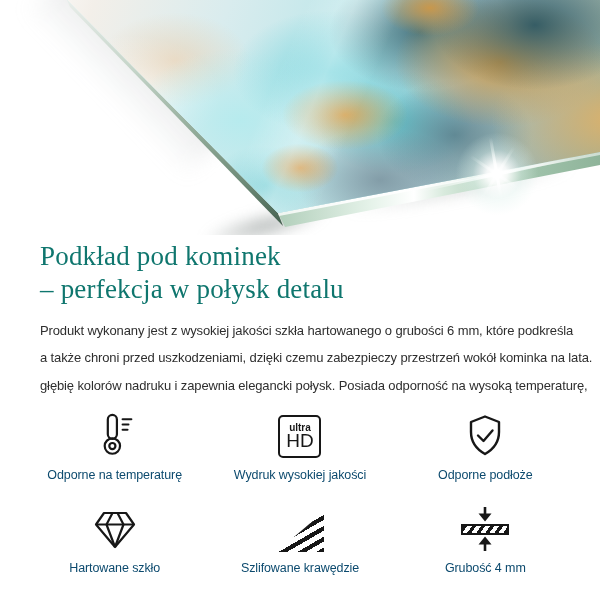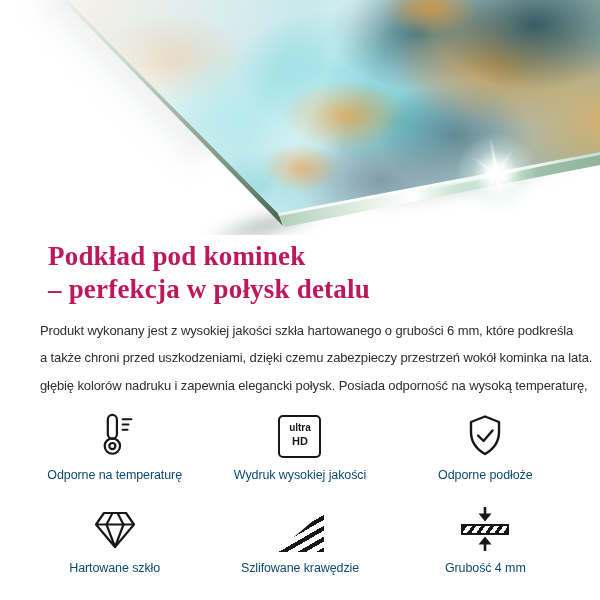--- a/index.html
+++ b/index.html
@@ -90,44 +90,44 @@
     background:linear-gradient(90deg,rgba(255,255,255,0),rgba(255,255,255,.98) 42% 58%,rgba(255,255,255,0));
   }
   .sparkle .r1{width:160px;transform:translate(-50%,-50%) rotate(-12deg);}
   .sparkle .r2{width:74px;transform:translate(-50%,-50%) rotate(80deg);}
   .sparkle .r3{width:64px;opacity:.55;transform:translate(-50%,-50%) rotate(34deg);}
   .sparkle .r4{width:64px;opacity:.55;transform:translate(-50%,-50%) rotate(-58deg);}
 
   
   .content{padding:0 40px;}
   .title{
-    margin:5px 0 0 8px;
+    margin:5px 0 0 0;
     font-family:"Liberation Serif","DejaVu Serif",serif;
-    font-weight:700;color:#be185d;
+    font-weight:400;color:#0f766e;
     font-size:27px;line-height:33px;letter-spacing:.2px;
   }
   .desc{margin-top:11px;color:#2e2e2e;font-size:13px;line-height:27.4px;letter-spacing:-.12px;}
   .desc .dline{white-space:nowrap;}
 
   
   .features{
     margin:11px 22px 0 22px;
     display:grid;grid-template-columns:repeat(3,1fr);row-gap:21px;
   }
   .feature{display:flex;flex-direction:column;align-items:center;}
   .icon-box{height:52px;display:flex;align-items:center;justify-content:center;}
   .f-label{margin-top:6px;font-size:12.5px;color:#0c4a6e;letter-spacing:-.1px;}
 
   .hd-box{
     width:39px;height:39px;border:2.6px solid #171717;border-radius:5px;
     display:flex;flex-direction:column;align-items:center;justify-content:center;
     color:#171717;
   }
   .hd-top{font-size:10px;font-weight:700;line-height:10px;}
-  .hd-bottom{font-size:11px;font-weight:700;line-height:16px;letter-spacing:0;}
+  .hd-bottom{font-size:19px;font-weight:400;line-height:16px;letter-spacing:0;}
 
   .hatch-tri{
     width:48px;height:42px;margin-top:4px;
     clip-path:polygon(0% 100%,100% 3%,100% 100%);
     background:repeating-linear-gradient(150deg,#171717 0 4.2px,rgba(0,0,0,0) 4.2px 9.4px);
   }
 
   .thick-icon{display:flex;flex-direction:column;align-items:center;}
   .t-arrow{display:block;}
   .t-bar{

